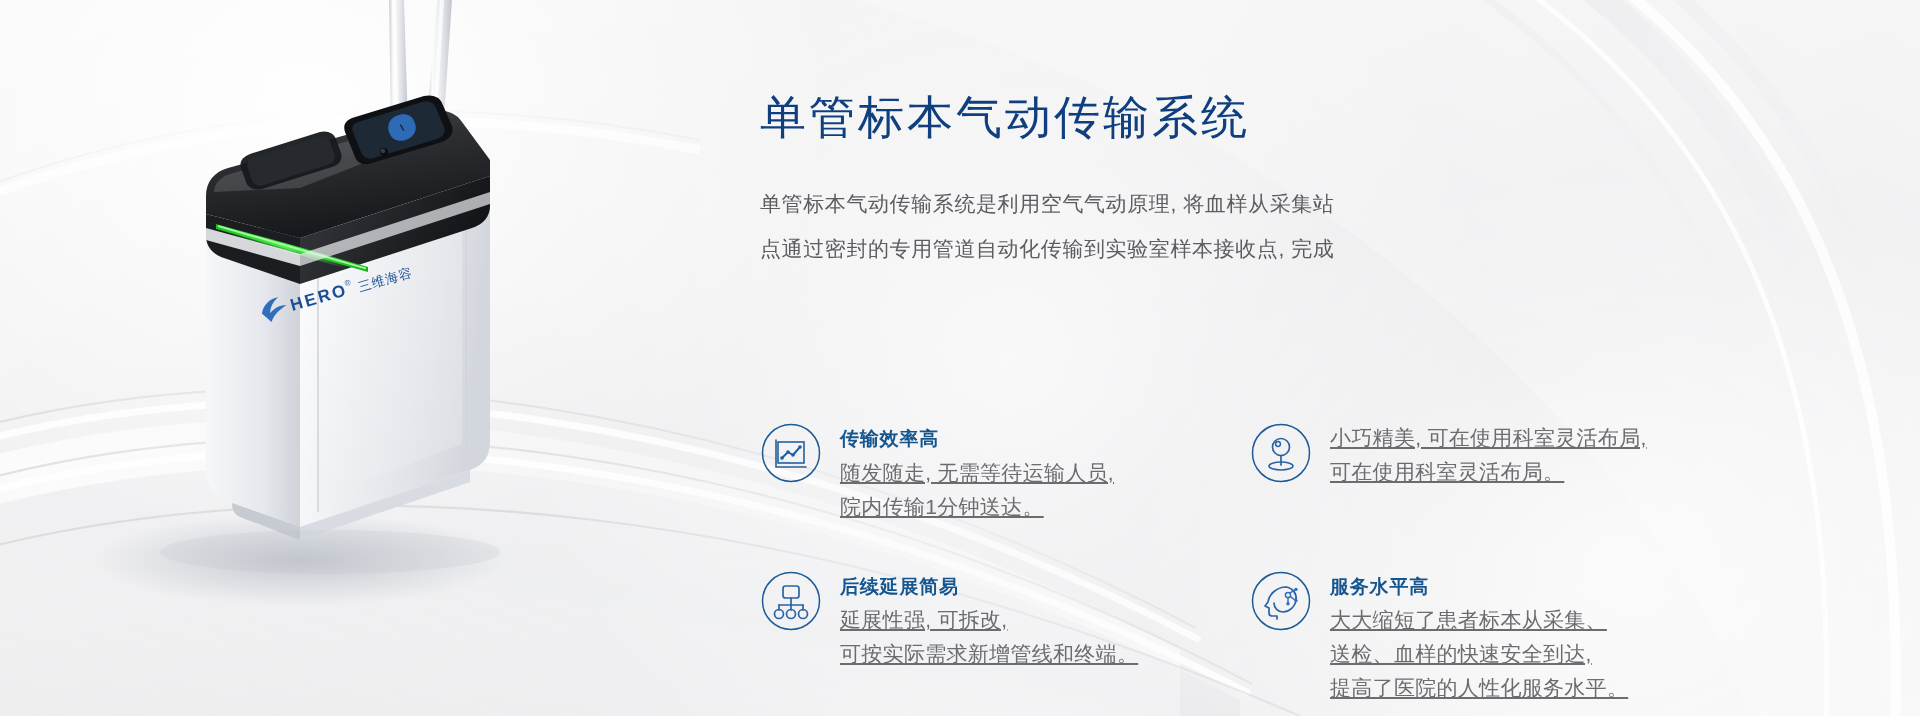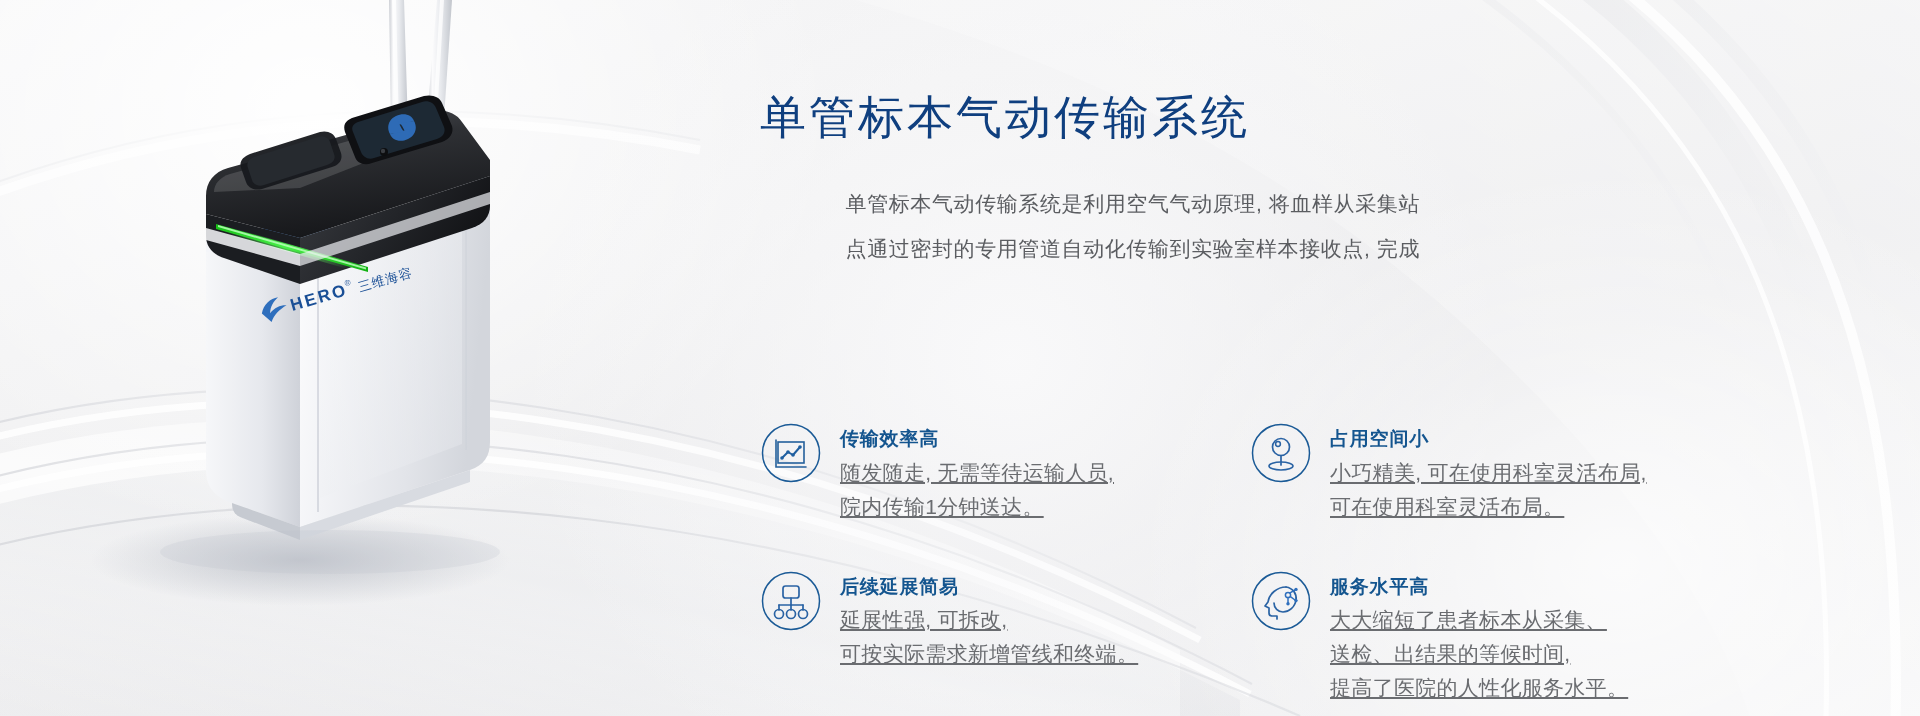--- a/index.html
+++ b/index.html
@@ -82,21 +82,20 @@
     white-space: nowrap;
   }
 
   .lede {
     font-size: 21px;
     color: #5b5d61;
     line-height: 2.15;
     letter-spacing: 0.6px;
     margin: 0;
     width: 660px;
-    text-align: right;
   }
   .lede span { display: block; white-space: nowrap; }
 
   
   .features {
     position: absolute;
     left: 760px;
     top: 420px;
     width: 880px;
     display: grid;
@@ -371,21 +370,20 @@
       <div class="feature-icon">
         <svg viewBox="0 0 62 62" fill="none" stroke="#1a5a96" stroke-width="1.5">
           <circle cx="31" cy="31" r="28.5" stroke="#1a5a96" stroke-width="1.5"></circle>
           <circle cx="31" cy="25" r="8.5" stroke="#2a63a4" stroke-width="1.7"></circle>
           <circle cx="28" cy="22" r="2.4" stroke="#2a63a4" stroke-width="1.5"></circle>
           <path d="M31,33.5 L31,43" stroke="#2a63a4" stroke-width="1.7" stroke-linecap="round"></path>
           <ellipse cx="31" cy="44" rx="12" ry="4" stroke="#2a63a4" stroke-width="1.6"></ellipse>
         </svg>
       </div>
       <div class="feature-text">
-        <div class="feature-title">占用空间小</div>
         <div class="feature-desc">
           <span>小巧精美, 可在使用科室灵活布局,</span>
           <span>可在使用科室灵活布局。</span>
         </div>
       </div>
     </div>
 
     <div class="feature">
       <div class="feature-icon">
         <svg viewBox="0 0 62 62" fill="none" stroke="#1a5a96" stroke-width="1.5">
@@ -418,20 +416,20 @@
           <path d="M40.4,26.6 L45,30 M40,22.8 L45,20 M38,27.8 L38,33" stroke="#2f6fbd" stroke-width="1.5" stroke-linecap="round"></path>
           <circle cx="46" cy="30.6" r="1.7" fill="#2f6fbd" stroke="none"></circle>
           <circle cx="46" cy="19.4" r="1.7" fill="#2f6fbd" stroke="none"></circle>
           <circle cx="38" cy="33.8" r="1.7" fill="#2f6fbd" stroke="none"></circle>
         </svg>
       </div>
       <div class="feature-text">
         <div class="feature-title">服务水平高</div>
         <div class="feature-desc">
           <span>大大缩短了患者标本从采集、</span>
-          <span>送检、出结果的等候时间,</span>
+          <span>送检、血样的快速安全到达,</span>
           <span>提高了医院的人性化服务水平。</span>
         </div>
       </div>
     </div>
 
   </div>
 </div>
 
 </body></html>

